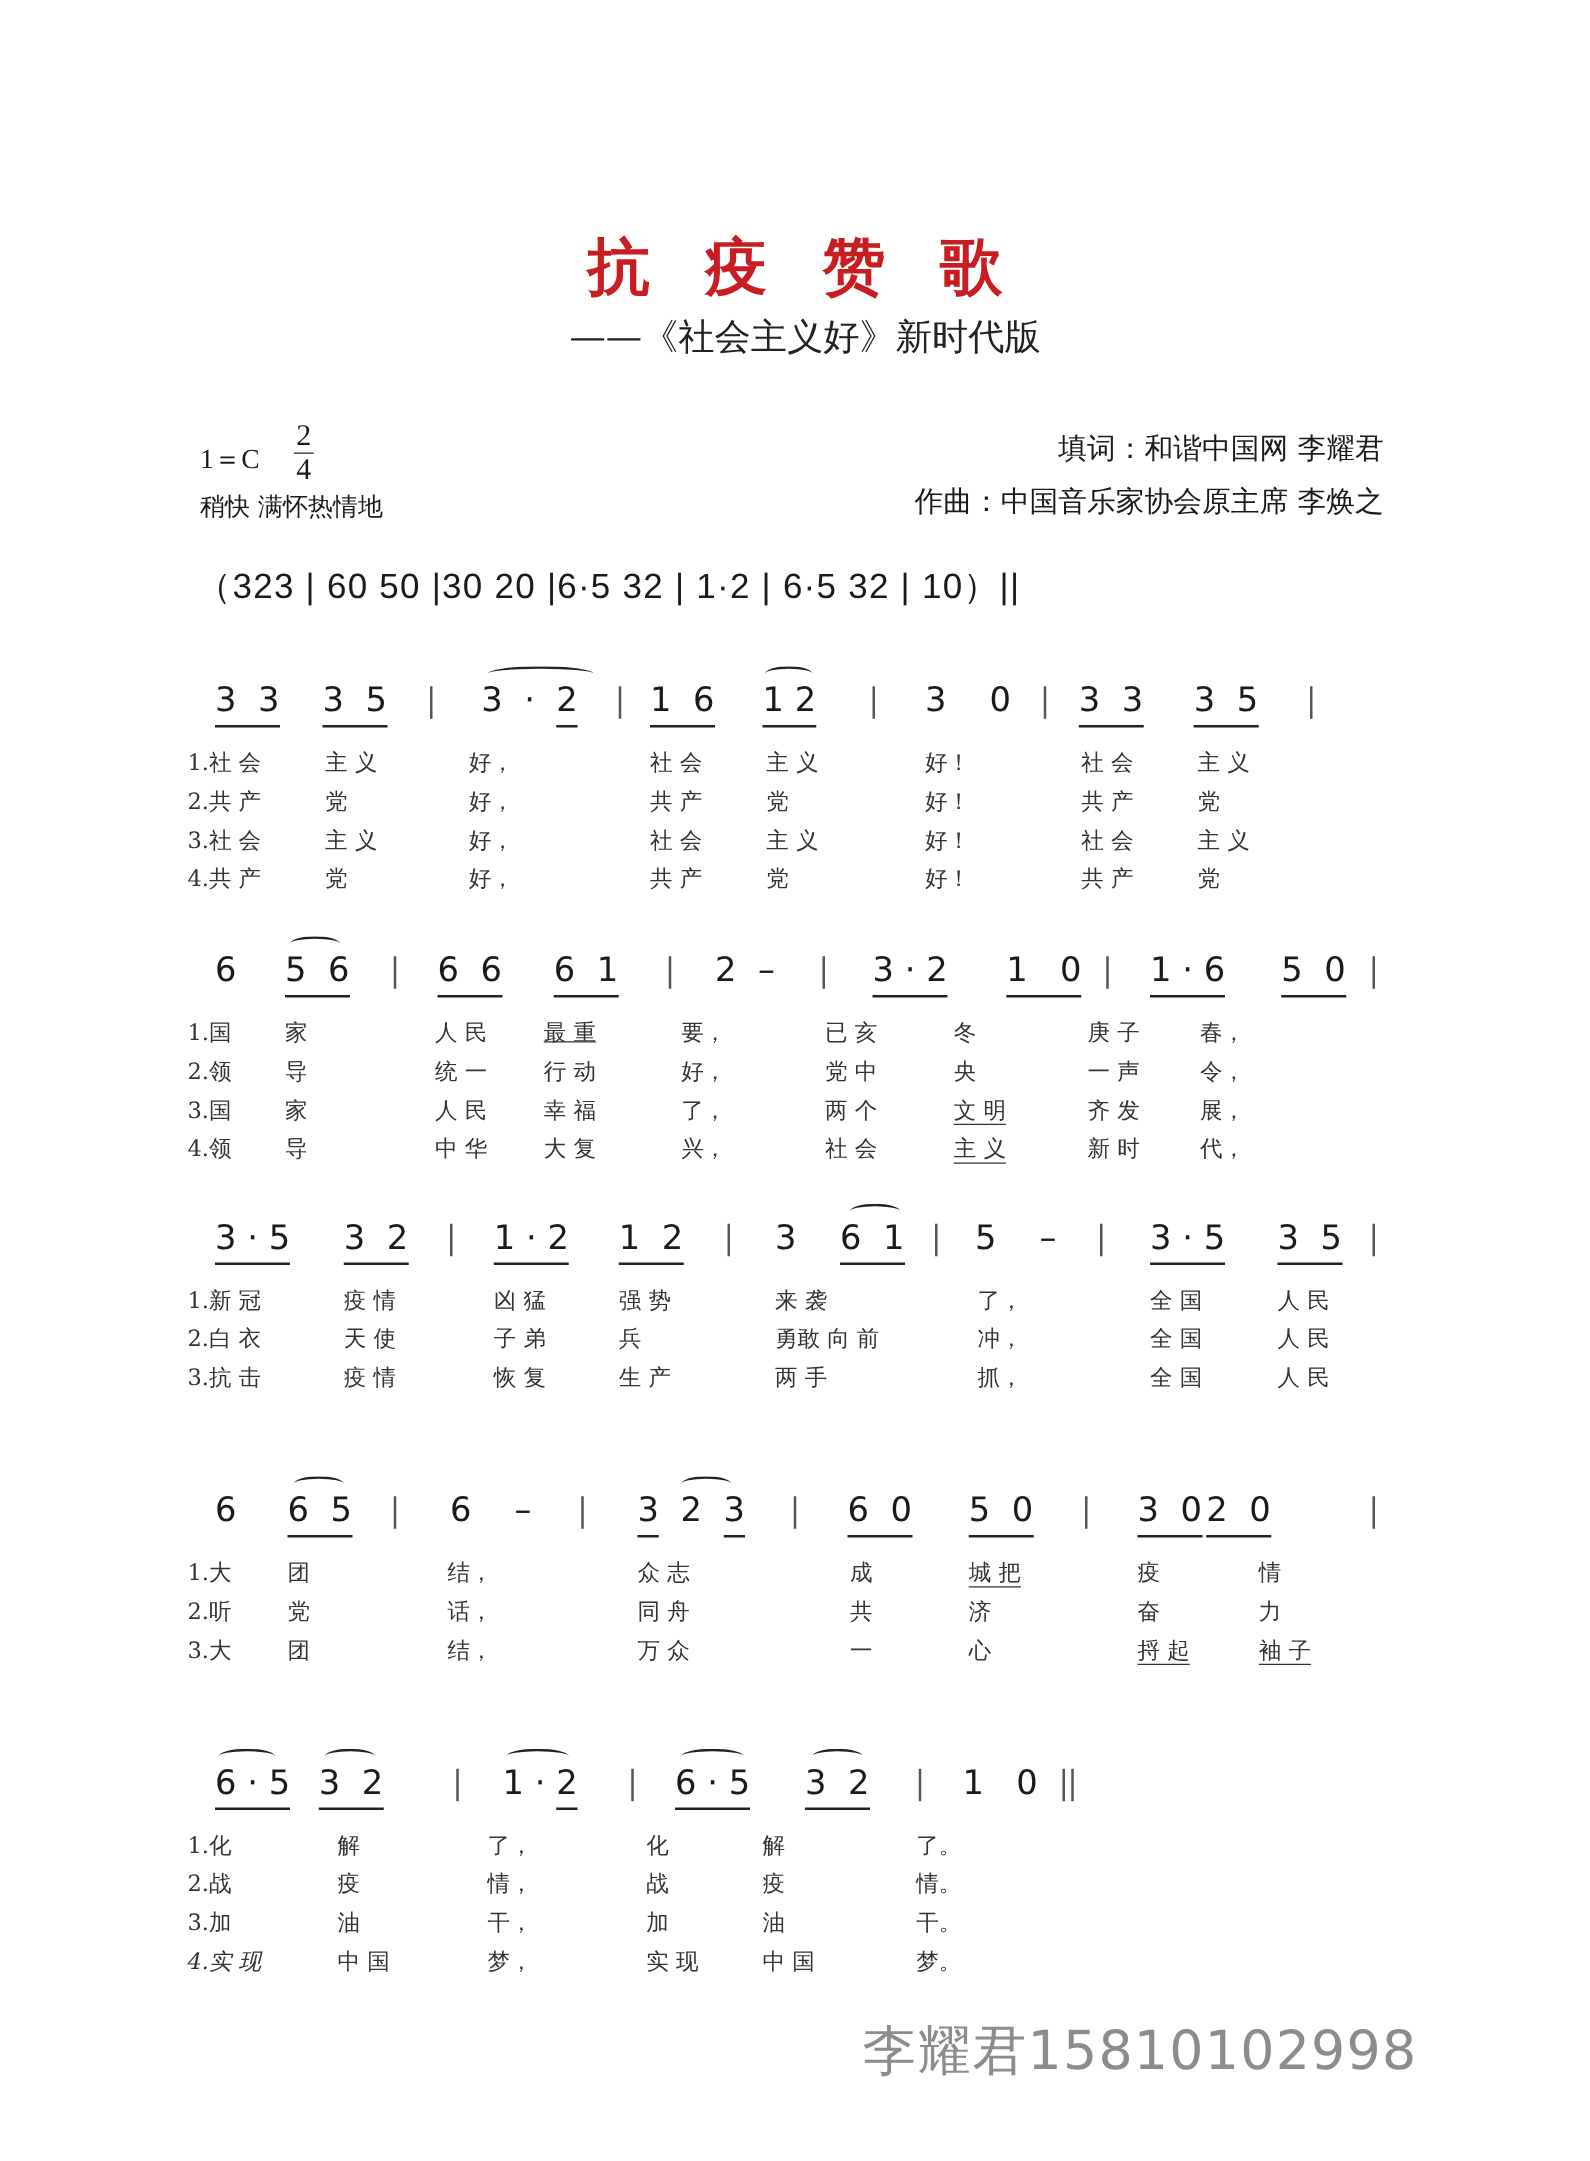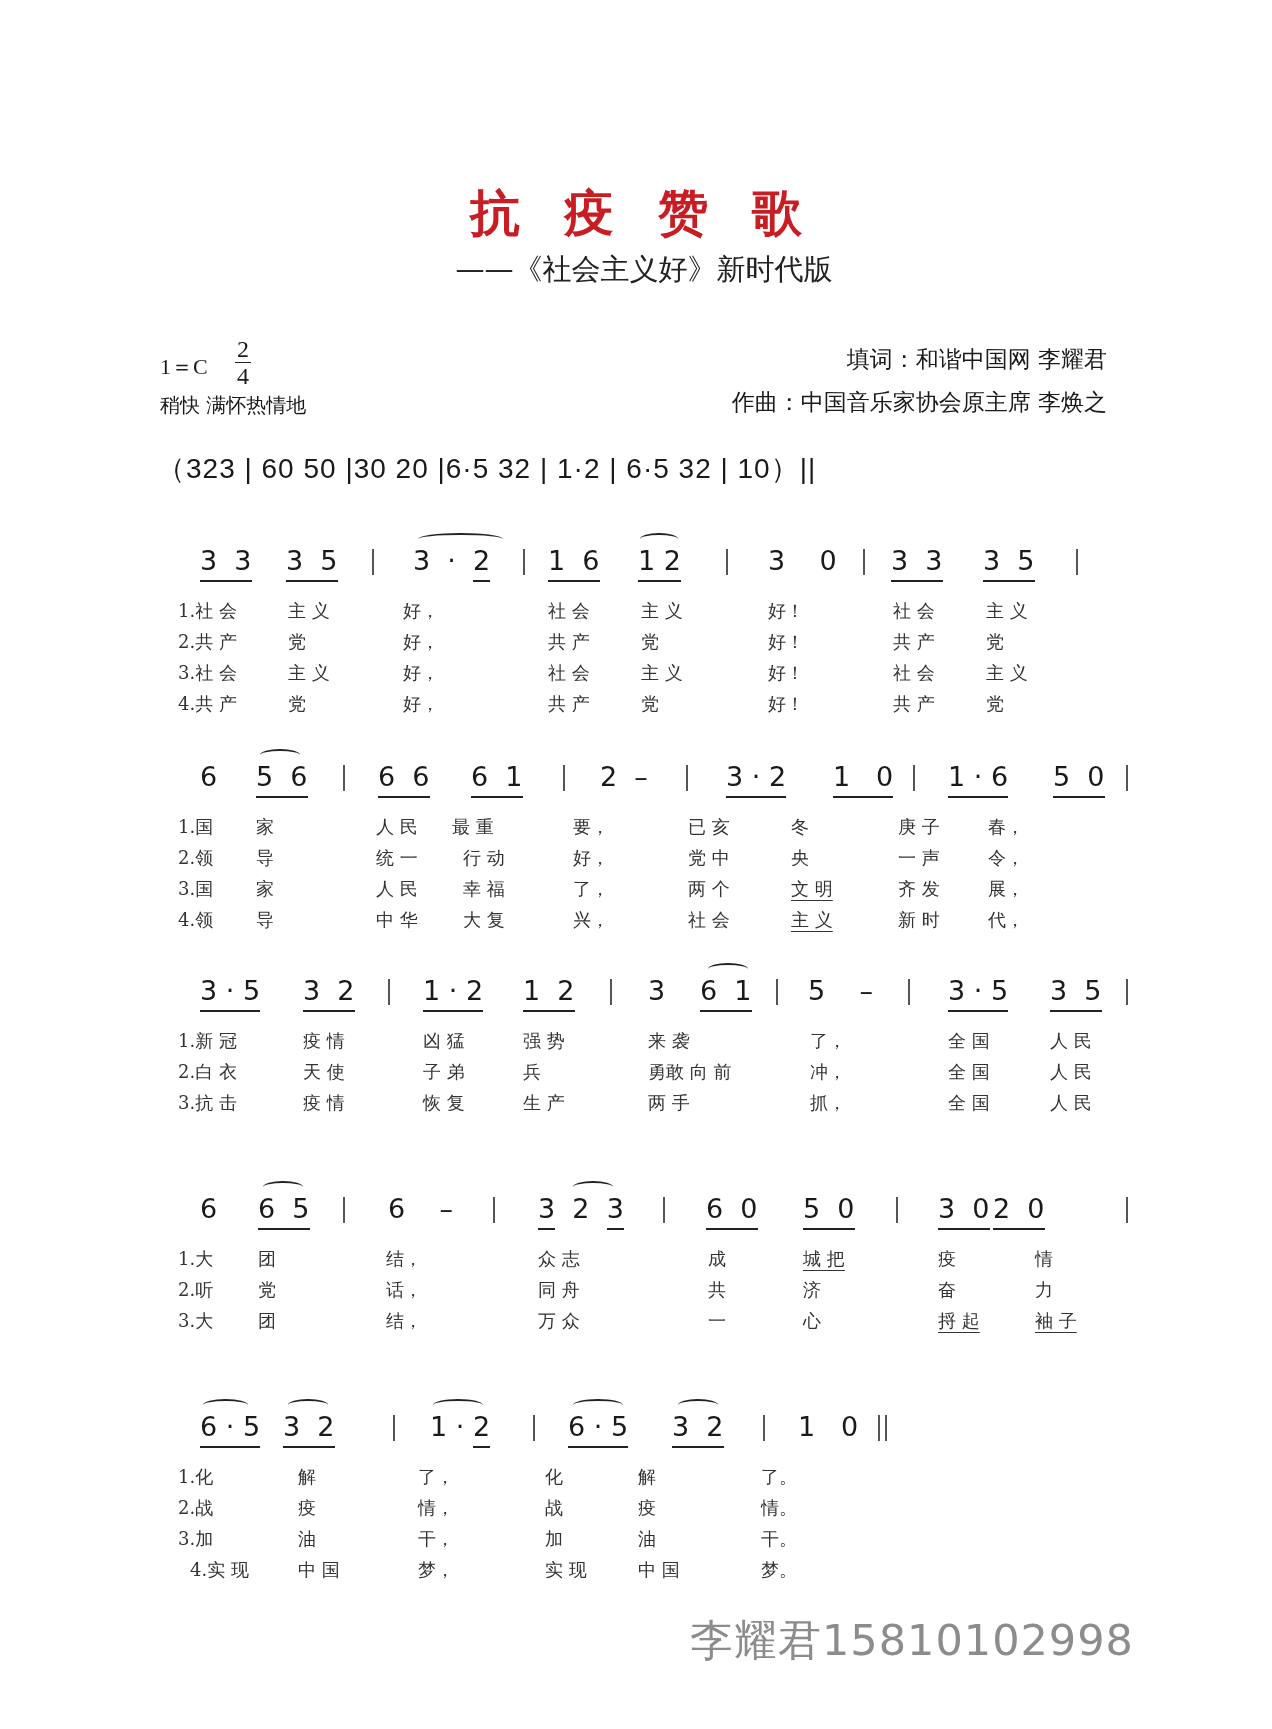--- a/index.html
+++ b/index.html
@@ -9,21 +9,21 @@
            font-size:50px; color:#c81e23; letter-spacing:0; font-weight:bold; }
   .title span { display:inline-block; margin:0 22px; }
   .subtitle { position:absolute; top:250px; left:0; width:1272px; text-align:center;
               font-size:29px; color:#222; padding-left:8px; }
   .key { position:absolute; top:352px; left:160px; font-size:22px; font-family:"Liberation Serif", serif; }
   .frac { position:absolute; left:235px; top:336px; font-size:24px; font-family:"Liberation Serif", serif; text-align:center; line-height:26px; }
   .frac .line { height:1px; background:#222; width:16px; margin:0 auto; }
   .tempo { position:absolute; top:392px; left:160px; font-size:20px; }
   .credits { position:absolute; right:165px; top:338px; text-align:right; font-size:23px; line-height:43px; }
   .intro { position:absolute; top:450px; left:157px; font-family:"Liberation Sans", sans-serif; font-size:28px; letter-spacing:1px; white-space:nowrap; }
-  .system { position:absolute; left:150px; width:960px;margin-left:28px; }
+  .system { position:absolute; left:150px; width:960px; }
   .notes { position:relative; height:50px; font-family:"DejaVu Sans", sans-serif; font-size:27px; }
   .n { position:absolute; top:0; }
   .u1 { border-bottom:2px solid #222; padding-bottom:4px; }
   .bar { position:absolute; top:4px; width:2px; height:26px; background:#555; }
   .slur { position:absolute; border-top:2px solid #222; border-radius:50% 50% 0 0; height:10px; top:-12px; }
   .lyrics { position:relative; font-size:18px; line-height:31px; color:#333; }
   .lrow { position:relative; height:31px; }
   .lw { position:absolute; top:0; white-space:nowrap; }
   .lu { text-decoration:underline; text-underline-offset:5px; }
   .watermark { position:absolute; top:1612px; left:690px; font-family:"DejaVu Sans", sans-serif; font-size:43px; color:#8c8c8c; letter-spacing:1px; }
@@ -128,21 +128,21 @@
     <span class="bar" style="left:735px;"></span>
     <span class="n u1" style="left:770px;">1&nbsp;·&nbsp;6</span>
     <span class="n u1" style="left:875px;">5&nbsp;&nbsp;0</span>
     <span class="bar" style="left:948px;"></span>
   </div>
   <div class="lyrics">
     <div class="lrow">
       <span class="lw" style="left:0;">1.国</span>
       <span class="lw" style="left:78px;">家</span>
       <span class="lw" style="left:198px;">人 民</span>
-      <span class="lw" style="left:274px;">最 重</span>
+      <span class="lw" style="left:285px;text-decoration:underline;">最 重</span>
       <span class="lw" style="left:395px;">要，</span>
       <span class="lw" style="left:510px;">已 亥</span>
       <span class="lw" style="left:613px;">冬</span>
       <span class="lw" style="left:720px;">庚 子</span>
       <span class="lw" style="left:810px;">春，</span>
     </div>
     <div class="lrow">
       <span class="lw" style="left:0;">2.领</span>
       <span class="lw" style="left:78px;">导</span>
       <span class="lw" style="left:198px;">统 一</span>
@@ -320,21 +320,21 @@
     </div>
     <div class="lrow">
       <span class="lw" style="left:0;">3.加</span>
       <span class="lw" style="left:120px;">油</span>
       <span class="lw" style="left:240px;">干，</span>
       <span class="lw" style="left:367px;">加</span>
       <span class="lw" style="left:460px;">油</span>
       <span class="lw" style="left:583px;">干。</span>
     </div>
     <div class="lrow">
-      <span class="lw" style="left:12px;">4.实 现</span>
+      <span class="lw" style="left:0;font-style:italic;">4.实 现</span>
       <span class="lw" style="left:120px;">中 国</span>
       <span class="lw" style="left:240px;">梦，</span>
       <span class="lw" style="left:367px;">实 现</span>
       <span class="lw" style="left:460px;">中 国</span>
       <span class="lw" style="left:583px;">梦。</span>
     </div>
   </div>
 </div>
 
 <div class="watermark">李耀君15810102998</div>

